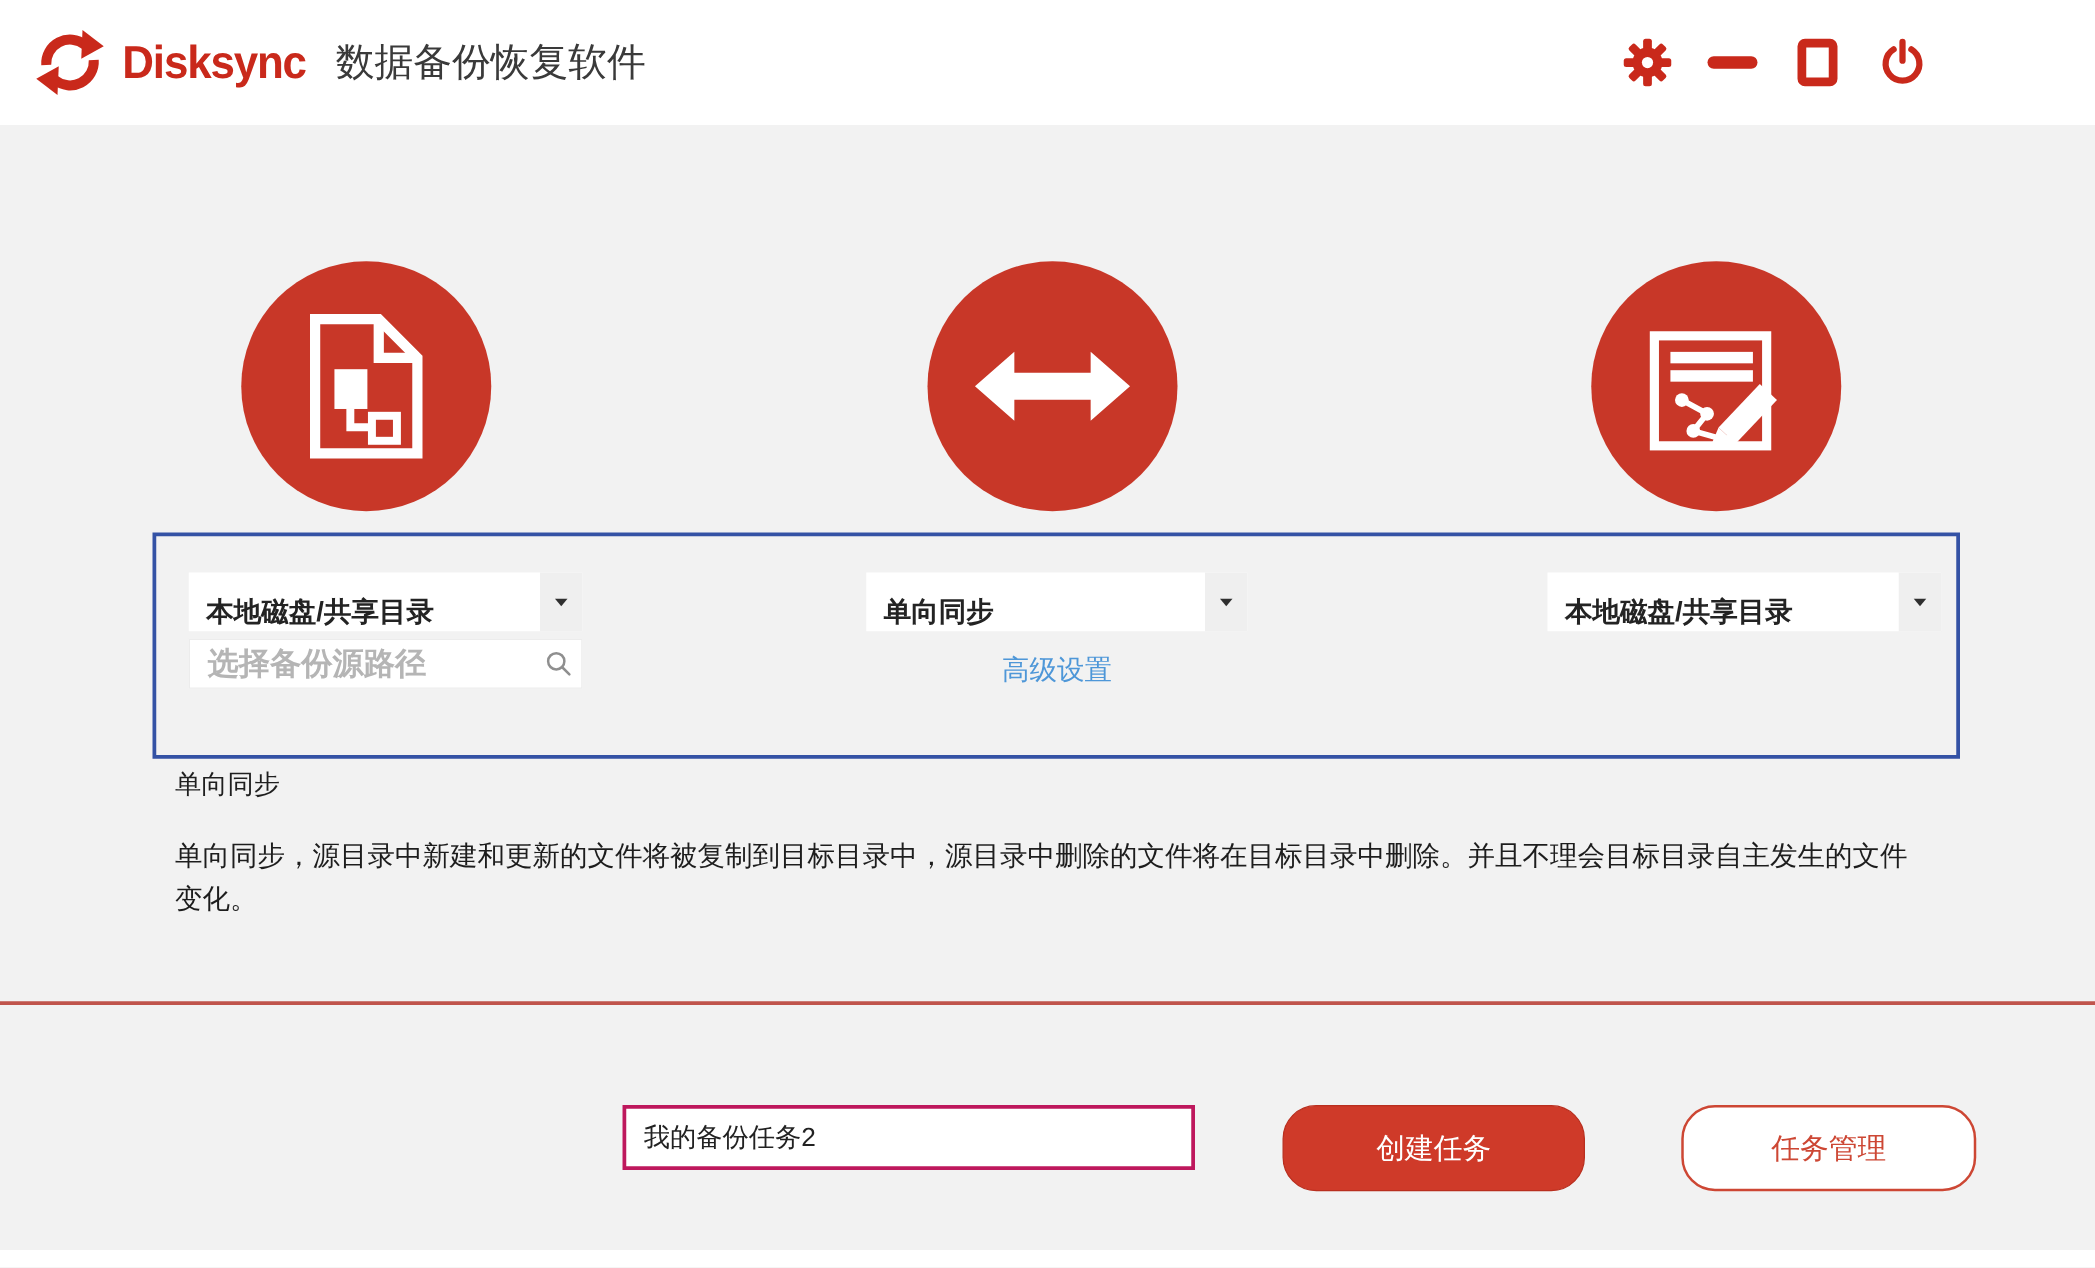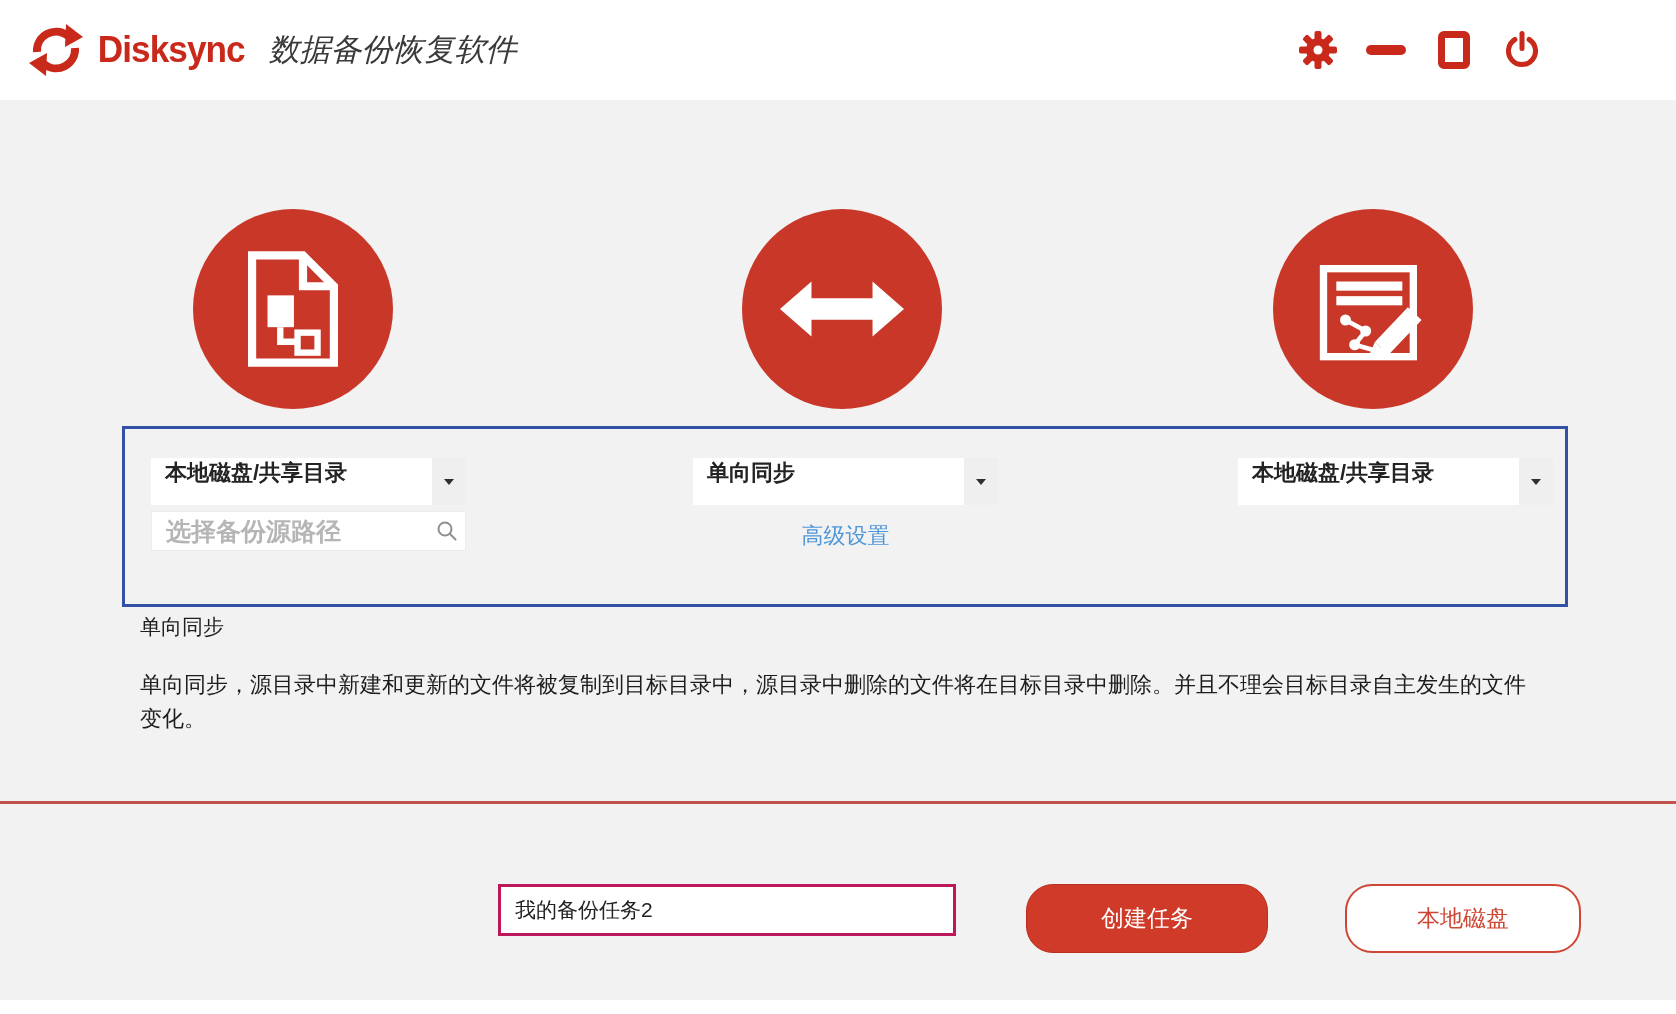--- a/index.html
+++ b/index.html
@@ -13,21 +13,21 @@
   
   .header {
     position:absolute; left:0; top:0; width:1676px; height:100px;
     background:#ffffff; display:flex; align-items:center;text-align:right;
   }
   .logo-wrap { margin-left:28px; width:56px; height:56px; }
   .brand {
     margin-left:10px; font-size:37px; font-weight:800; letter-spacing:-1px;
     color:#c9291b; display:inline-block; transform:scaleX(.95);
   }
-  .app-title { margin-left:20px; font-size:31px; font-weight:500; color:#3a3a3a;font-style:italic; }
+  .app-title { margin-left:20px; font-size:31px; font-weight:500; color:#3a3a3a; }
   .win-controls {
     margin-left:auto; margin-right:134px;
     display:flex; align-items:center; gap:28px; height:100%;
   }
   .ctrl { display:flex; align-items:center; justify-content:center; width:40px; height:40px; cursor:pointer; }
   .minus-bar { width:40px; height:10px; background:#c9291b; border-radius:5px; }
   .max-square { width:32px; height:38px; border:7px solid #c9291b; border-radius:6px; }
   
   .big-circle {
     position:absolute; width:200px; height:200px; border-radius:50%;
@@ -37,21 +37,21 @@
   .circle-source { left:193px; }
   .circle-mode   { left:742px; }
   .circle-target { left:1273px; }
   
   .panel {
     position:absolute; left:122px; top:426px; width:1446px; height:181px;
     border:3px solid #3452a5;
   }
   .dropdown {
     position:absolute; height:47px; background:#ffffff;
-    display:flex; align-items:flex-start; cursor:pointer;
+    display:flex; align-items:flex-end; cursor:pointer;
   }
   .dd-source { left:26px;  top:29px; width:315px; }
   .dd-mode   { left:568px; top:29px; width:305px; }
   .dd-target { left:1113px;top:29px; width:315px; }
   .dd-text { padding-left:14px; font-size:22px; font-weight:700; color:#232323; flex:1; white-space:nowrap; }
   .dd-arrow {
     width:34px; height:100%; background:#efefef;
     display:flex; align-items:center; justify-content:center; cursor:pointer;
   }
   .caret {
@@ -217,15 +217,15 @@
 </div>
 
 <div class="mode-label">单向同步</div>
 <div class="mode-desc">单向同步，源目录中新建和更新的文件将被复制到目标目录中，源目录中删除的文件将在目标目录中删除。并且不理会目标目录自主发生的文件变化。</div>
 
 <div class="divider"></div>
 
 <input class="task-input" type="text" value="我的备份任务2" style="">
 
 <div class="btn btn-create">创建任务</div>
-<div class="btn btn-manage">本地磁盘</div>
+<div class="btn btn-manage">任务管理</div>
 
 <div class="bottom-strip"></div>
 
 </body></html>

